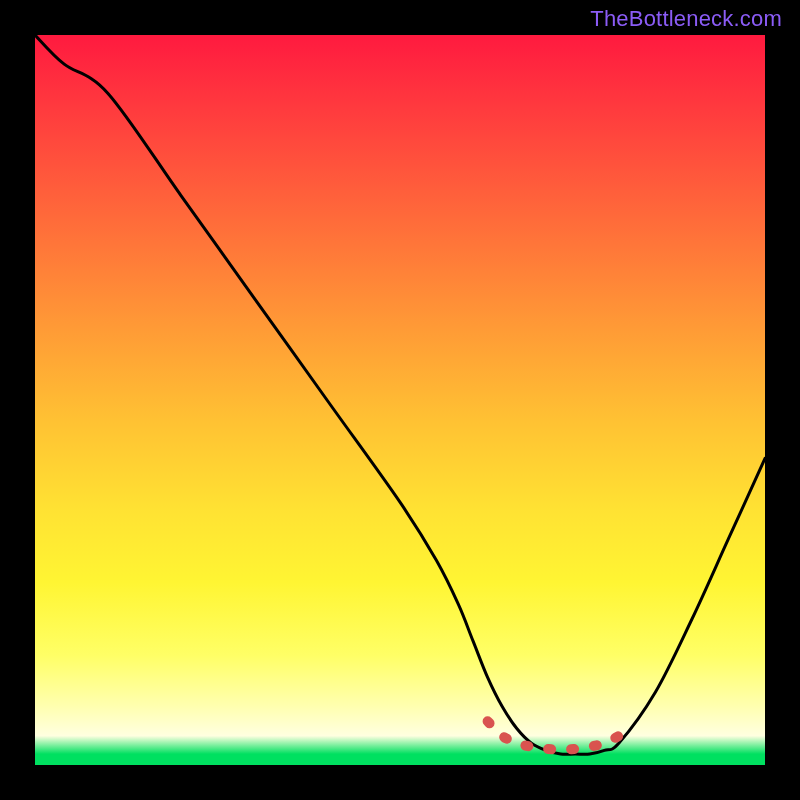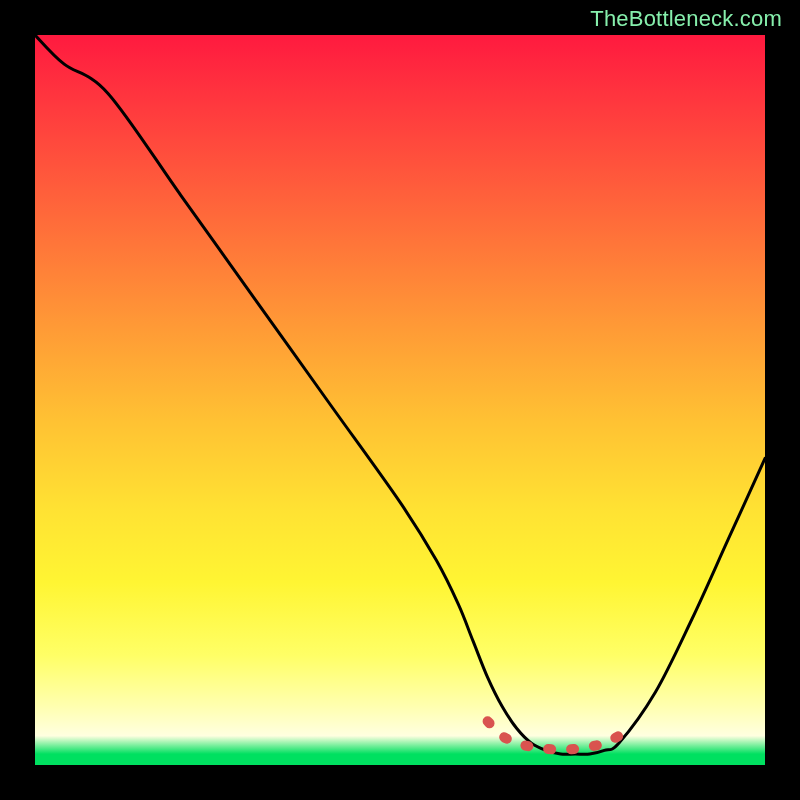--- a/index.html
+++ b/index.html
@@ -43,21 +43,21 @@
       #00e060 98.5%,
       #00e060 100%
     );
   }
   .watermark {
     position: absolute;
     top: 6px;
     right: 18px;
     font-family: Arial, Helvetica, sans-serif;
     font-size: 22px;
-    color: #86efac;
+    color: #8b5cf6;
     letter-spacing: 0.2px;
     user-select: none;
   }
   svg.curve {
     position: absolute;
     inset: 0;
   }
 </style>
 </head>
 <body>

